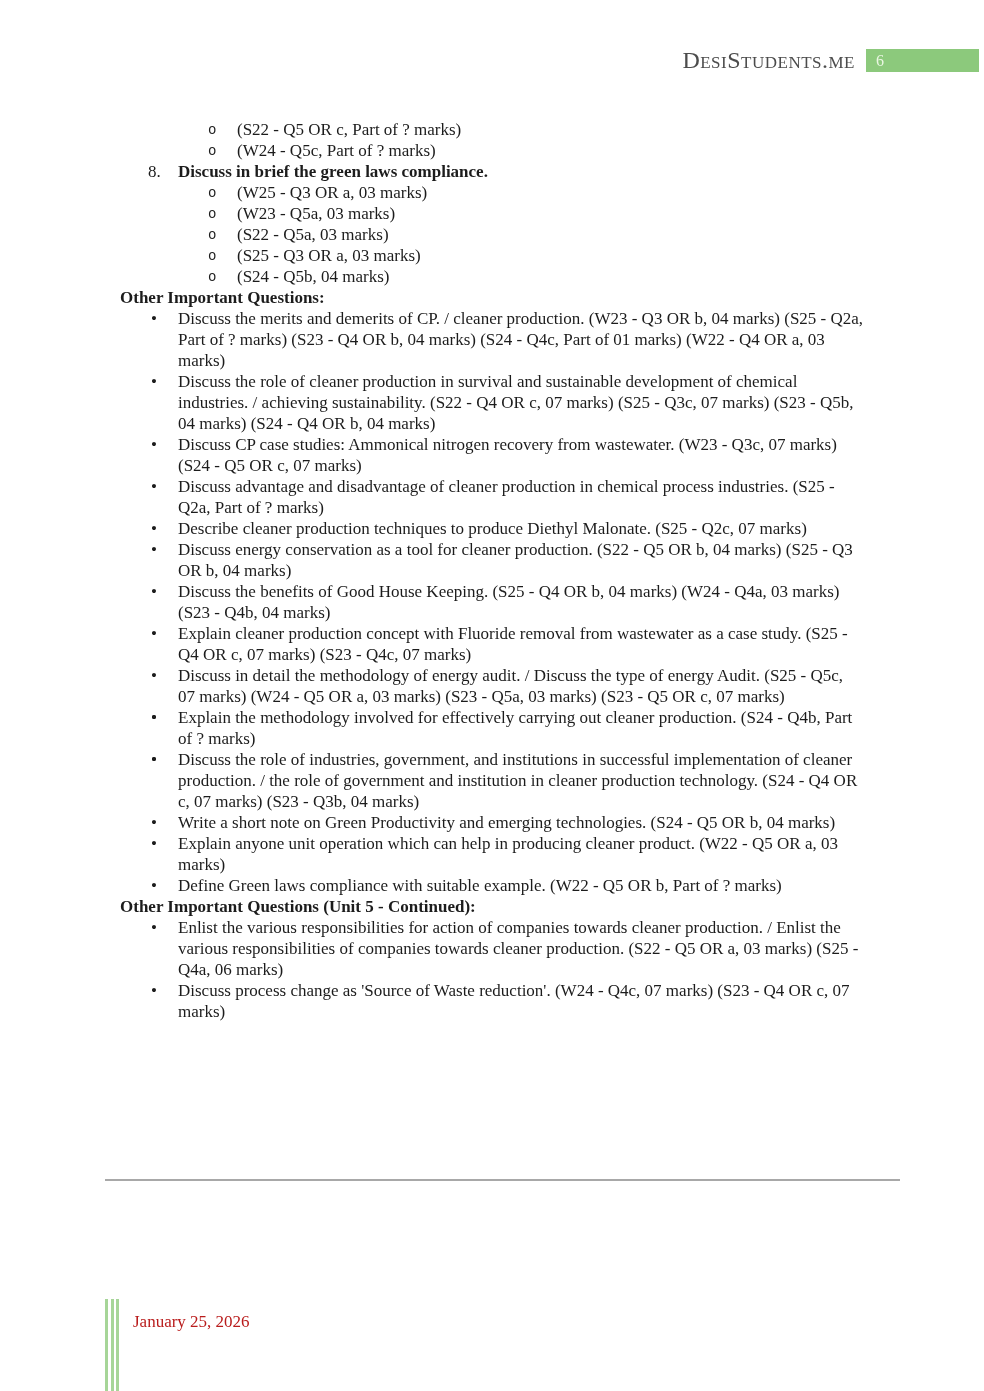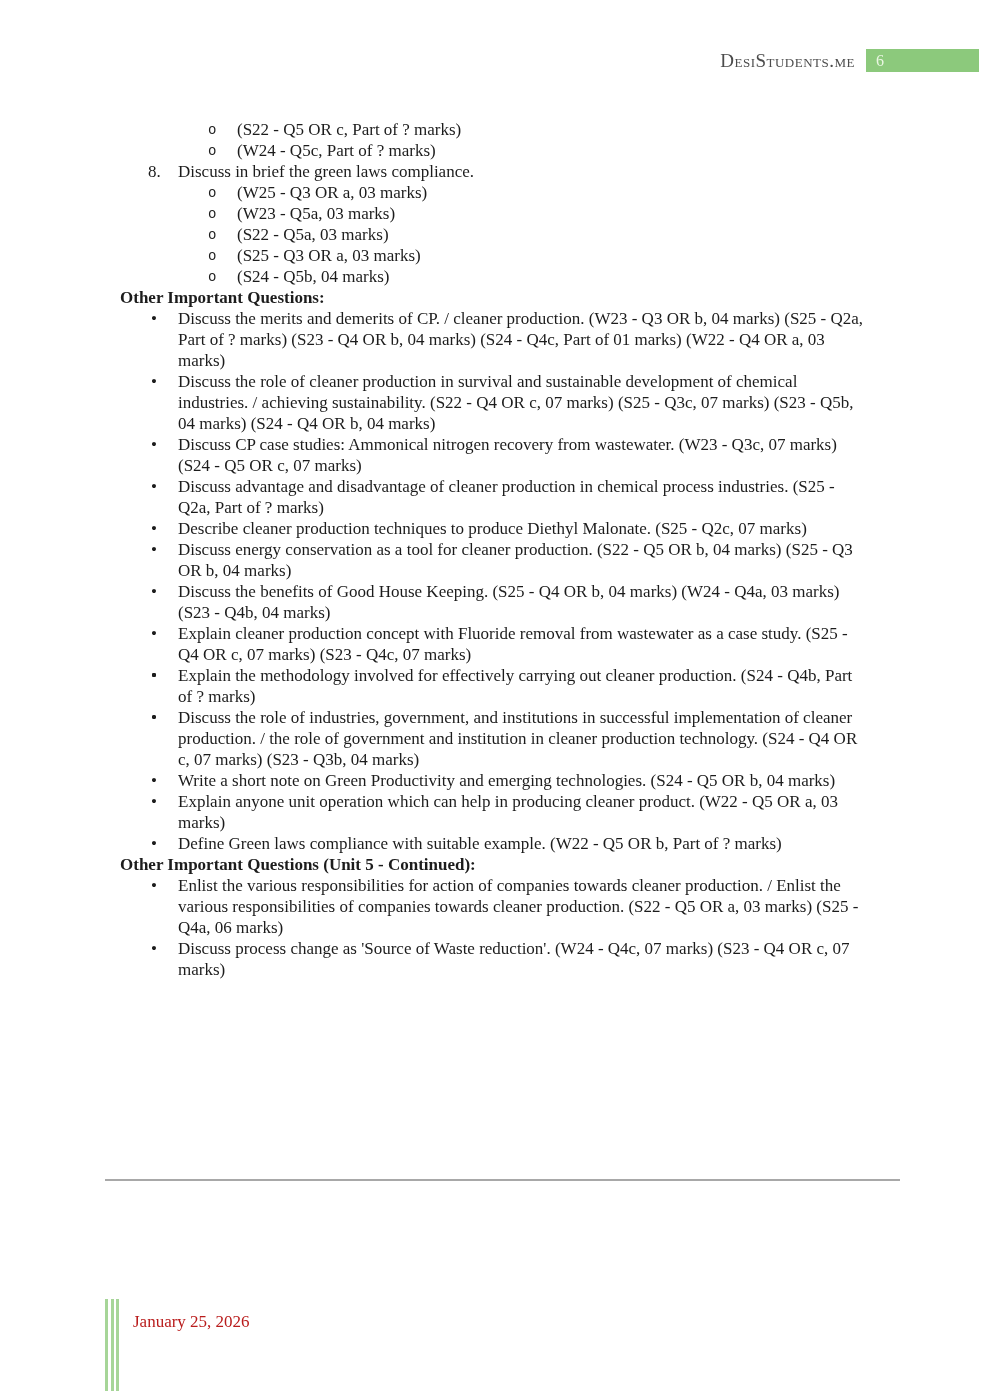--- a/index.html
+++ b/index.html
@@ -16,21 +16,21 @@
   .page-header {
     position: absolute;
     top: 49px; right: 5px;
     display: flex;
     align-items: center;
   }
   .site-name {
     font-variant: small-caps;
     letter-spacing: 0.5px;
     color: #4c4c4c;
-    font-size: 19px;
+    font-size: 24px;
     margin-right: 11px;
   }
   .page-badge {
     width: 113px; height: 23px;
     background: #8cc97c;
     color: #eaf6e2;
     font-size: 16px;
     line-height: 23px;
     padding-left: 10px;
     box-sizing: border-box;
@@ -39,21 +39,21 @@
     position: absolute;
     top: 119px; left: 120px;
     width: 744px;
   }
   .heading { font-weight: bold; }
   .num-item { position: relative; padding-left: 58px; }
   .num-item .num {
     position: absolute; left: 28px; top: 0;
     font-weight: normal;
   }
-  .num-item .txt { font-weight: normal; }
+  .num-item .txt { font-weight: bold; }
   .bullet-item { position: relative; padding-left: 58px; }
   .bullet-item .marker {
     position: absolute; left: 31px; top: 0;
   }
   .sub-item { position: relative; padding-left: 117px; }
   .sub-item .marker {
     position: absolute; left: 88px; top: 1px;
     font-family: "Liberation Mono", monospace;
     font-size: 14px;
   }
@@ -100,21 +100,21 @@
     <div class="sub-item"><span class="marker">o</span><span>(S24 - Q5b, 04 marks)</span></div>
     <div class="heading">Other Important Questions:</div>
     <div class="bullet-item"><span class="marker">•</span><span>Discuss the merits and demerits of CP. / cleaner production. (W23 - Q3 OR b, 04 marks) (S25 - Q2a, Part of ? marks) (S23 - Q4 OR b, 04 marks) (S24 - Q4c, Part of 01 marks) (W22 - Q4 OR a, 03 marks)</span></div>
     <div class="bullet-item"><span class="marker">•</span><span>Discuss the role of cleaner production in survival and sustainable development of chemical industries. / achieving sustainability. (S22 - Q4 OR c, 07 marks) (S25 - Q3c, 07 marks) (S23 - Q5b, 04 marks) (S24 - Q4 OR b, 04 marks)</span></div>
     <div class="bullet-item"><span class="marker">•</span><span>Discuss CP case studies: Ammonical nitrogen recovery from wastewater. (W23 - Q3c, 07 marks) (S24 - Q5 OR c, 07 marks)</span></div>
     <div class="bullet-item"><span class="marker">•</span><span>Discuss advantage and disadvantage of cleaner production in chemical process industries. (S25 - Q2a, Part of ? marks)</span></div>
     <div class="bullet-item"><span class="marker">•</span><span>Describe cleaner production techniques to produce Diethyl Malonate. (S25 - Q2c, 07 marks)</span></div>
     <div class="bullet-item"><span class="marker">•</span><span>Discuss energy conservation as a tool for cleaner production. (S22 - Q5 OR b, 04 marks) (S25 - Q3 OR b, 04 marks)</span></div>
     <div class="bullet-item"><span class="marker">•</span><span>Discuss the benefits of Good House Keeping. (S25 - Q4 OR b, 04 marks) (W24 - Q4a, 03 marks) (S23 - Q4b, 04 marks)</span></div>
     <div class="bullet-item"><span class="marker">•</span><span>Explain cleaner production concept with Fluoride removal from wastewater as a case study. (S25 - Q4 OR c, 07 marks) (S23 - Q4c, 07 marks)</span></div>
-    <div class="bullet-item"><span class="marker">•</span></div>
+    <div class="bullet-item"><span class="marker">•</span><span>Discuss in detail the methodology of energy audit. / Discuss the type of energy Audit. (S25 - Q5c, 07 marks) (W24 - Q5 OR a, 03 marks) (S23 - Q5a, 03 marks) (S23 - Q5 OR c, 07 marks)</span></div>
     <div class="bullet-item"><span class="marker">•</span></div>
     <div class="bullet-item"><span class="marker">•</span><span>Explain the methodology involved for effectively carrying out cleaner production. (S24 - Q4b, Part of ? marks)</span></div>
     <div class="bullet-item"><span class="marker">•</span></div>
     <div class="bullet-item"><span class="marker">•</span><span>Discuss the role of industries, government, and institutions in successful implementation of cleaner production. / the role of government and institution in cleaner production technology. (S24 - Q4 OR c, 07 marks) (S23 - Q3b, 04 marks)</span></div>
     <div class="bullet-item"><span class="marker">•</span><span>Write a short note on Green Productivity and emerging technologies. (S24 - Q5 OR b, 04 marks)</span></div>
     <div class="bullet-item"><span class="marker">•</span><span>Explain anyone unit operation which can help in producing cleaner product. (W22 - Q5 OR a, 03 marks)</span></div>
     <div class="bullet-item"><span class="marker">•</span><span>Define Green laws compliance with suitable example. (W22 - Q5 OR b, Part of ? marks)</span></div>
     <div class="heading">Other Important Questions (Unit 5 - Continued):</div>
     <div class="bullet-item"><span class="marker">•</span><span>Enlist the various responsibilities for action of companies towards cleaner production. / Enlist the various responsibilities of companies towards cleaner production. (S22 - Q5 OR a, 03 marks) (S25 - Q4a, 06 marks)</span></div>
     <div class="bullet-item"><span class="marker">•</span><span>Discuss process change as 'Source of Waste reduction'. (W24 - Q4c, 07 marks) (S23 - Q4 OR c, 07 marks)</span></div>

